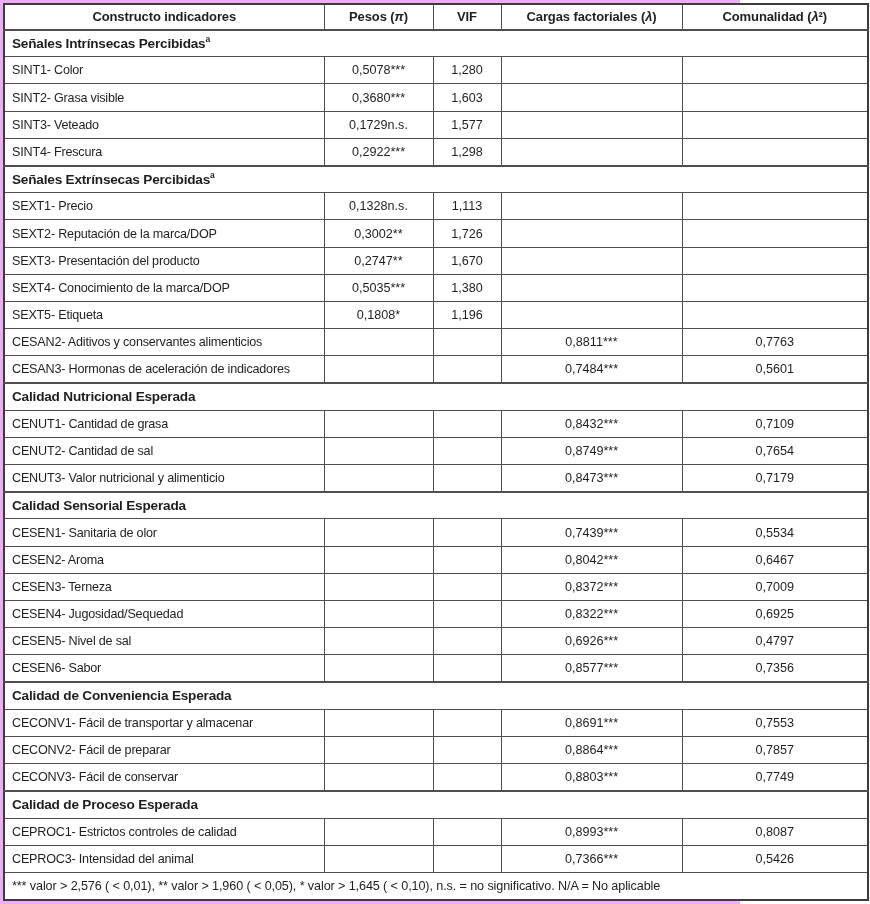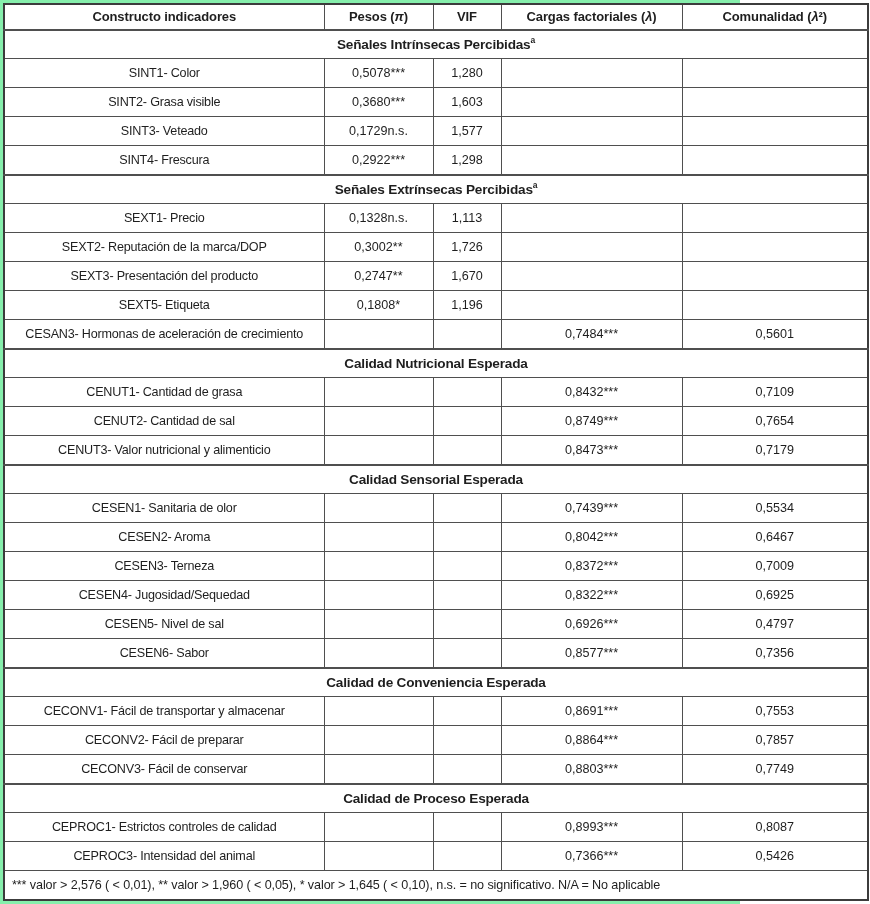--- a/index.html
+++ b/index.html
@@ -9,21 +9,21 @@
     height: 904px;
     background: #ffffff;
     font-family: "Liberation Sans", sans-serif;
     color: #1e1e1e;
   }
   .sheet {
     position: absolute;
     left: 0; top: 0;
     width: 740px;
     height: 904px;
-    background: #86efac;
+    background: #f0abfc;
   }
   table.results {
     position: absolute;
     left: 3px;
     top: 3px;
     width: 864px;
     height: 898px;
     border-collapse: collapse;
     table-layout: fixed;
     border: 2px solid #3c3c3c;
@@ -41,28 +41,28 @@
     font-weight: bold;
     font-size: 13px;
     text-align: center;
     border-bottom-width: 2px !important;
     padding: 1px 4px;
     letter-spacing: -0.1px;
   }
   td.section-cell {
     font-weight: bold;
     font-size: 13.6px;
-    text-align: center;
+    text-align: left;
     padding: 1px 7px;
     border-top-width: 2px !important;
     letter-spacing: -0.2px;
   }
   td.label-cell {
     font-size: 12.6px;
-    text-align: center;
+    text-align: left;
     padding: 1px 7px;
     letter-spacing: -0.2px;
   }
   td.num-cell {
     font-size: 12.6px;
     text-align: center;
     padding: 1px 2px;
   }
   td.footnote-cell {
     font-size: 12.6px;
@@ -149,28 +149,42 @@
           <td class="num-cell"></td>
         </tr>
         <tr>
           <td class="label-cell">SEXT3- Presentación del producto</td>
           <td class="num-cell">0,2747**</td>
           <td class="num-cell">1,670</td>
           <td class="num-cell"></td>
           <td class="num-cell"></td>
         </tr>
         <tr>
+          <td class="label-cell">SEXT4- Conocimiento de la marca/DOP</td>
+          <td class="num-cell">0,5035***</td>
+          <td class="num-cell">1,380</td>
+          <td class="num-cell"></td>
+          <td class="num-cell"></td>
+        </tr>
+        <tr>
           <td class="label-cell">SEXT5- Etiqueta</td>
           <td class="num-cell">0,1808*</td>
           <td class="num-cell">1,196</td>
           <td class="num-cell"></td>
           <td class="num-cell"></td>
         </tr>
         <tr>
-          <td class="label-cell">CESAN3- Hormonas de aceleración de crecimiento</td>
+          <td class="label-cell">CESAN2- Aditivos y conservantes alimenticios</td>
+          <td class="num-cell"></td>
+          <td class="num-cell"></td>
+          <td class="num-cell">0,8811***</td>
+          <td class="num-cell">0,7763</td>
+        </tr>
+        <tr>
+          <td class="label-cell">CESAN3- Hormonas de aceleración de indicadores</td>
           <td class="num-cell"></td>
           <td class="num-cell"></td>
           <td class="num-cell">0,7484***</td>
           <td class="num-cell">0,5601</td>
         </tr>
         <tr>
           <td colspan="5" class="section-cell">Calidad Nutricional Esperada</td>
         </tr>
         <tr>
           <td class="label-cell">CENUT1- Cantidad de grasa</td>

